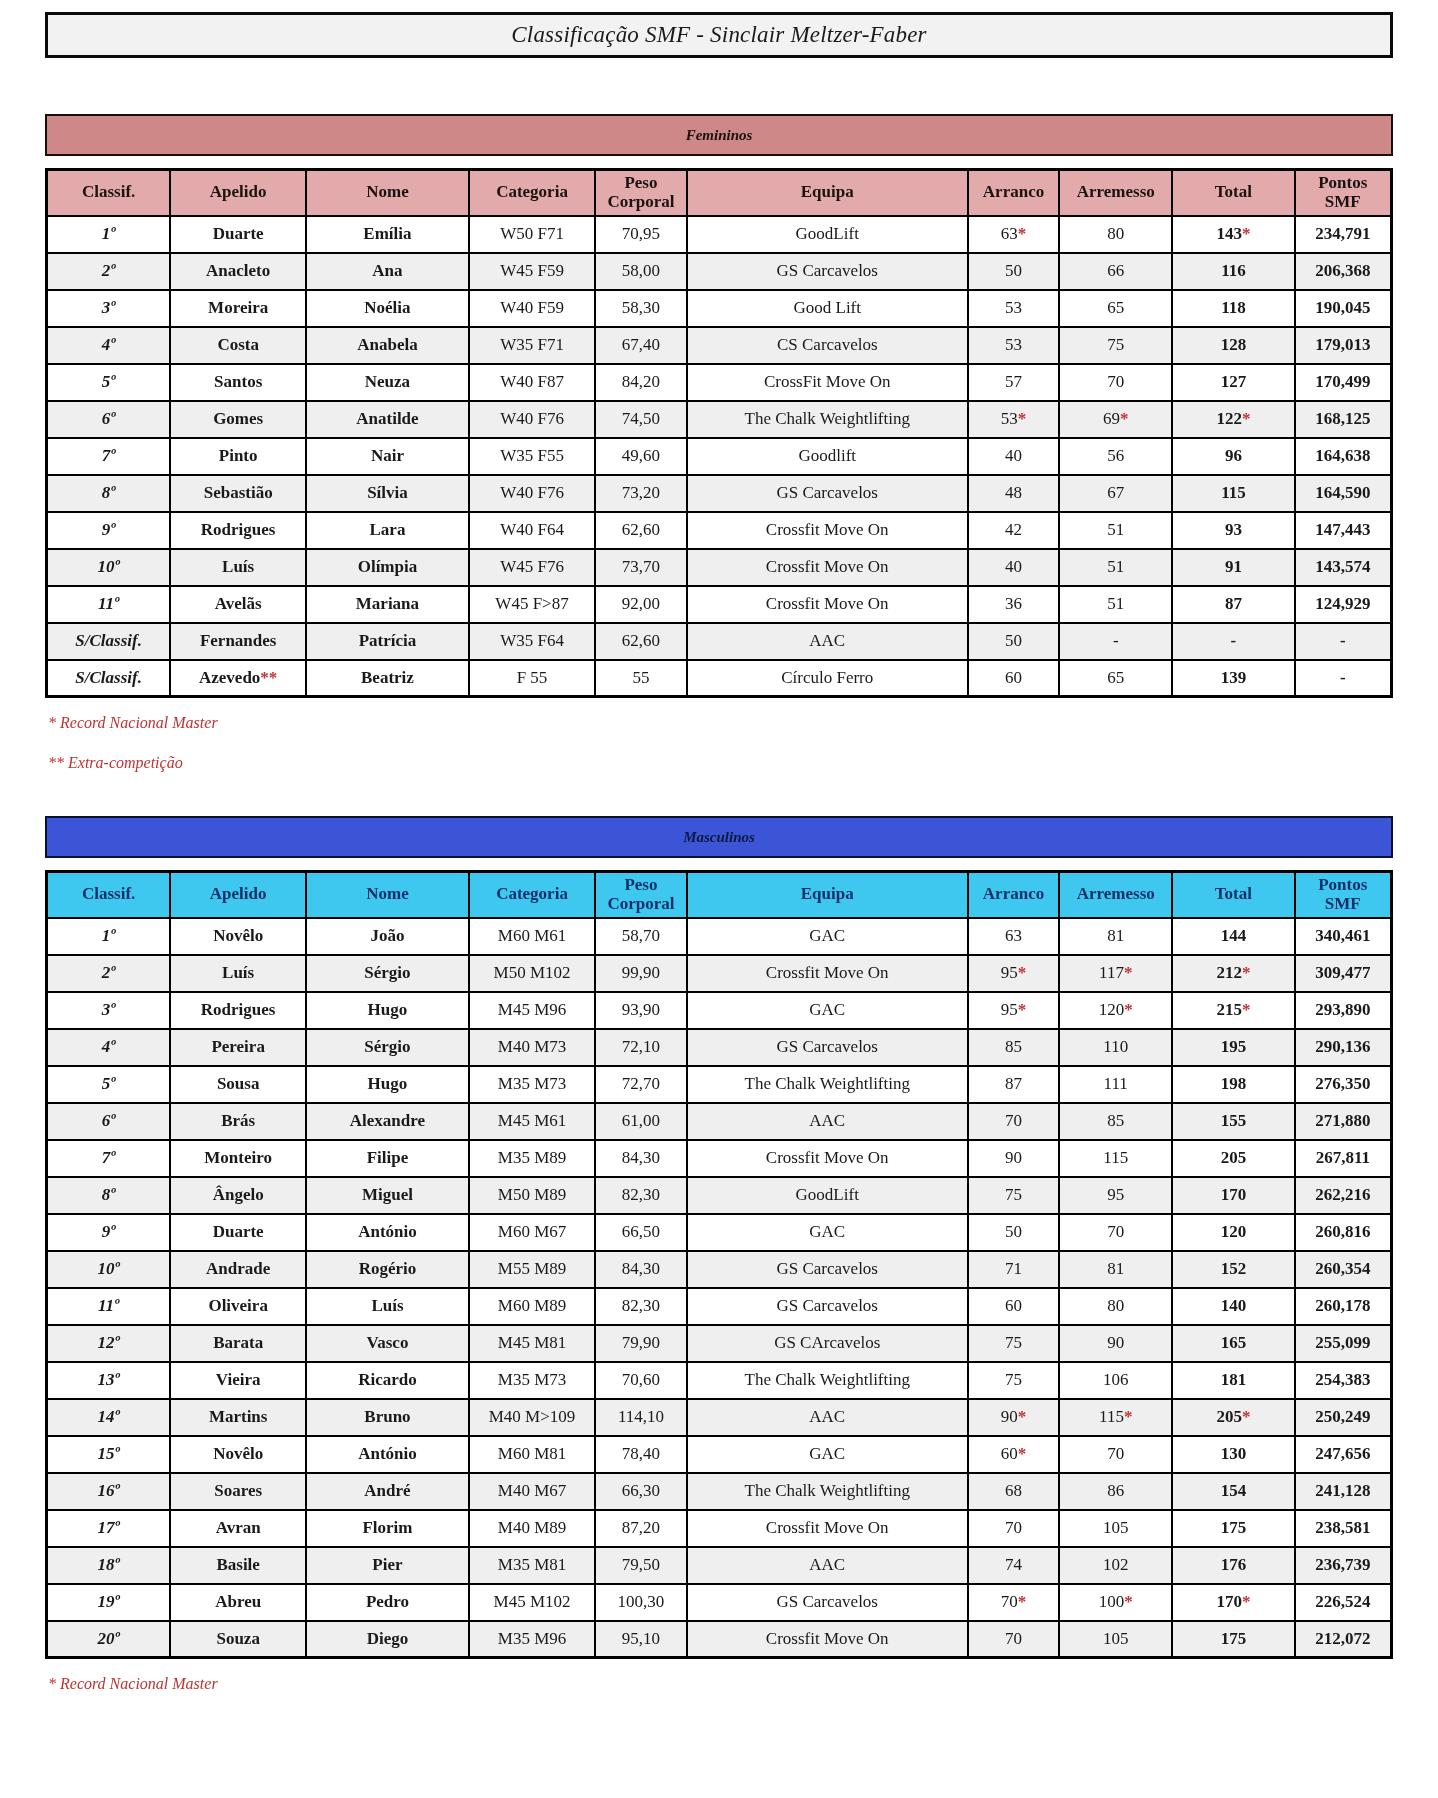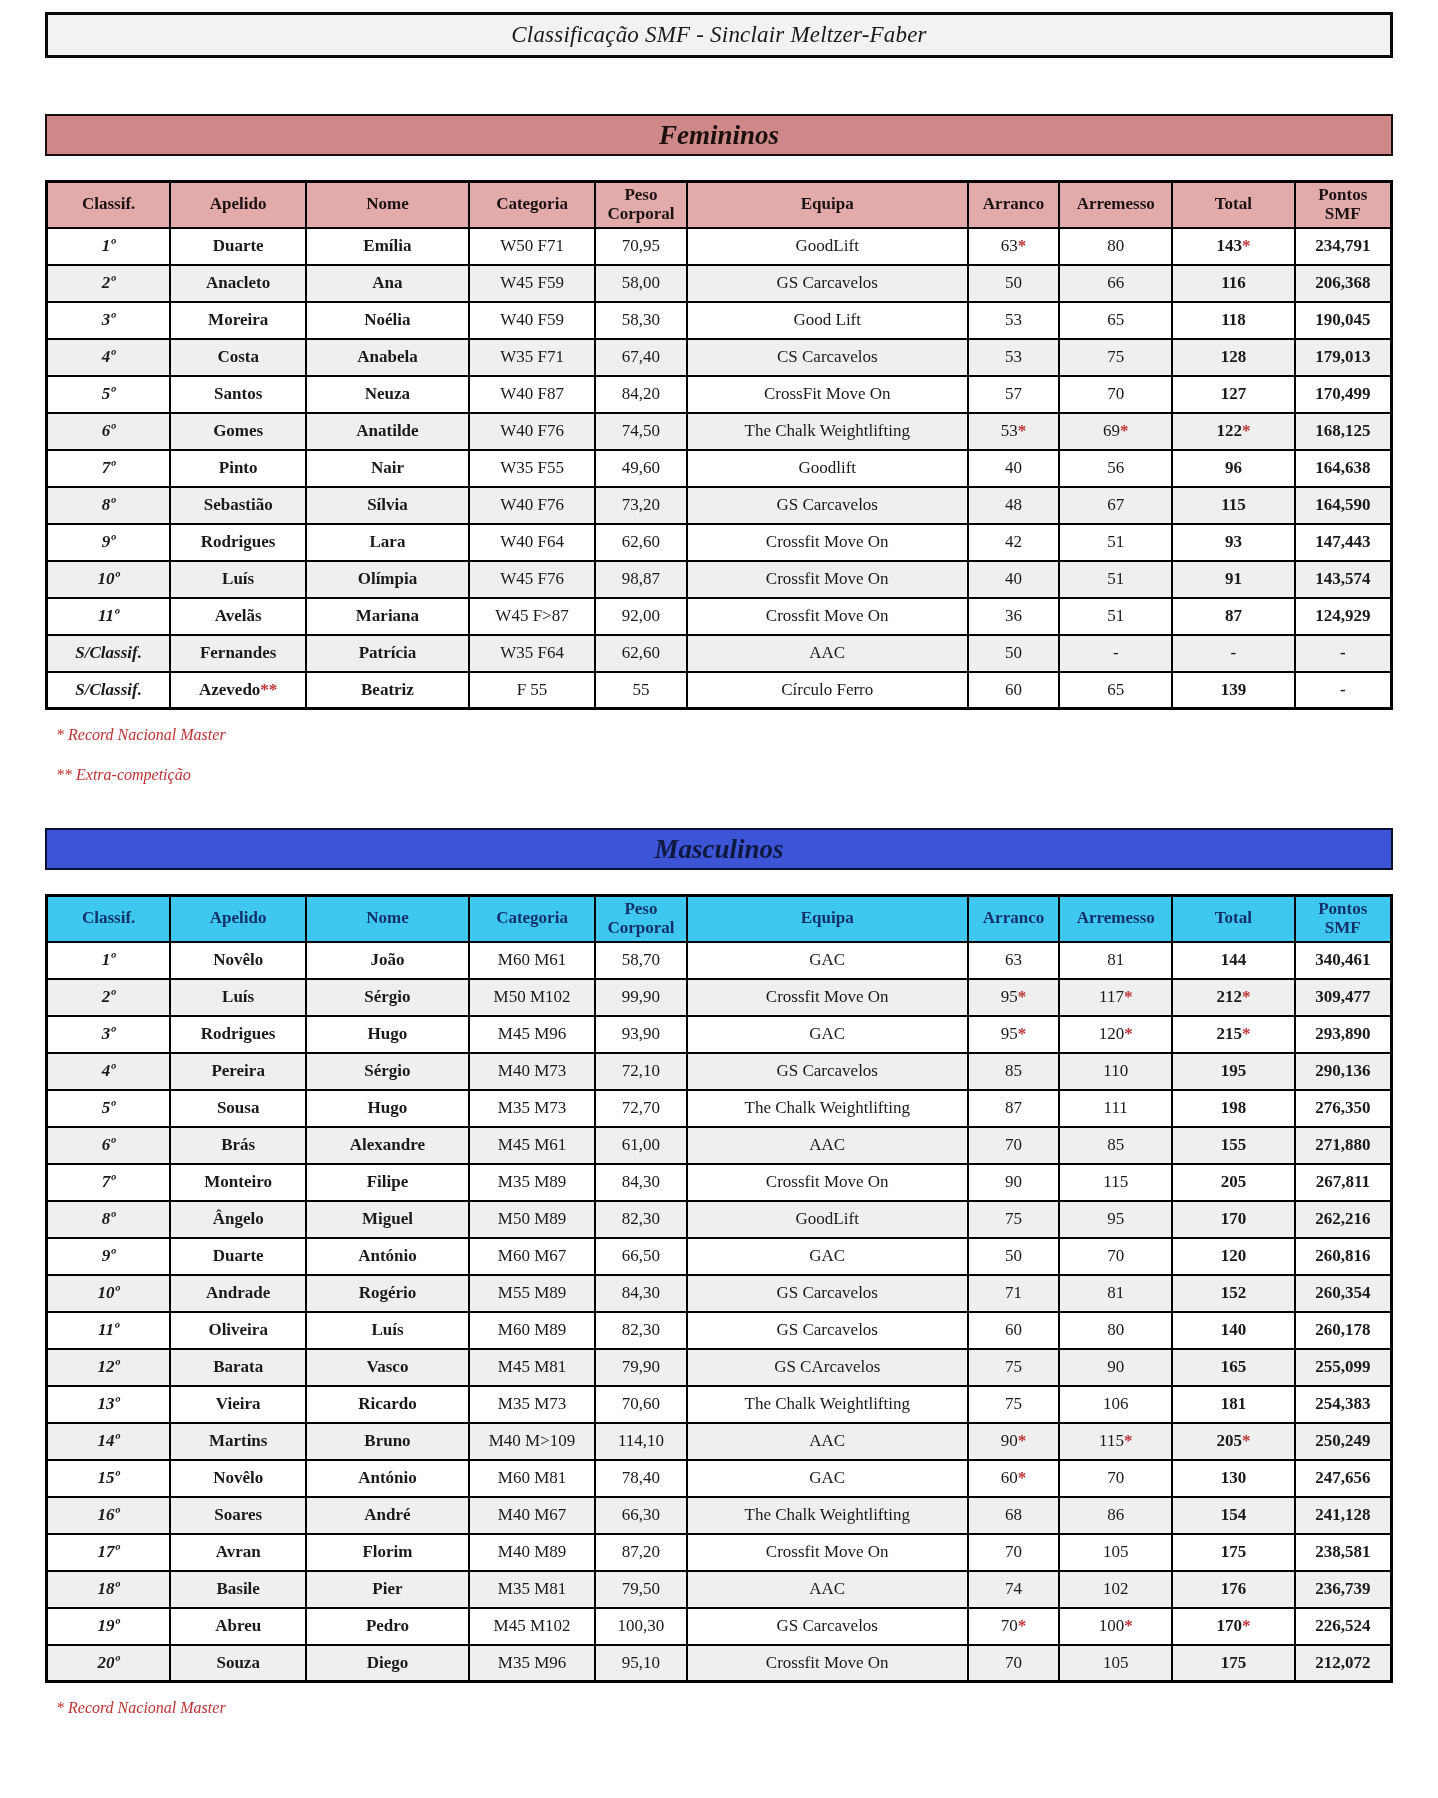--- a/index.html
+++ b/index.html
@@ -33,24 +33,24 @@
     font-style: italic;
     letter-spacing: 0.2px;
   }
   
   .section-bar {
     height: 42px;
     border: 2px solid #0a0a0a;
     display: flex;
     align-items: center;
     justify-content: center;
-    font-size: 27px;
+    font-size: 15px;
     font-weight: 700;
     font-style: italic;
-    margin-bottom: 24px;
+    margin-bottom: 12px;
   }
   .female-bar { background: var(--female-bar, #ce8888); color: #1c0f0f; border-color: #1a0d0d; }
   .male-bar   { background: var(--male-bar, #3b55d6);   color: var(--male-bar-text, #101840); border-color: #0a1030; }
   
   table.results {
     width: 100%;
     border-collapse: collapse;
     table-layout: fixed;
     border: 3px solid #000000;
     font-size: 17px;
@@ -74,21 +74,21 @@
   tbody tr:nth-child(odd)  td { background: #ffffff; }
   table.results td:nth-child(1) { font-weight: 700; font-style: italic; }
   table.results td:nth-child(2),
   table.results td:nth-child(3),
   table.results td:nth-child(9),
   table.results td:nth-child(10) { font-weight: 700; }
   .star { color: var(--record-red, #be3333); font-weight: 700; }
   
   .footnote {
     margin-top: 16px;
-    margin-left: 11px;
+    margin-left: 3px;
     font-size: 16px;
     font-style: italic;
     color: var(--record-red, #be3333);
   }
   .footnote + .footnote { margin-top: 22px; }
   .female-section table.results { margin-bottom: 0; }
   .male-section { margin-top: 44px; }
 </style>
 </head>
 <body>
@@ -237,21 +237,21 @@
             <td>42</td>
             <td>51</td>
             <td>93</td>
             <td>147,443</td>
           </tr>
           <tr>
             <td>10º</td>
             <td>Luís</td>
             <td>Olímpia</td>
             <td>W45 F76</td>
-            <td>98,87</td>
+            <td>73,70</td>
             <td>Crossfit Move On</td>
             <td>40</td>
             <td>51</td>
             <td>91</td>
             <td>143,574</td>
           </tr>
           <tr>
             <td>11º</td>
             <td>Avelãs</td>
             <td>Mariana</td>

